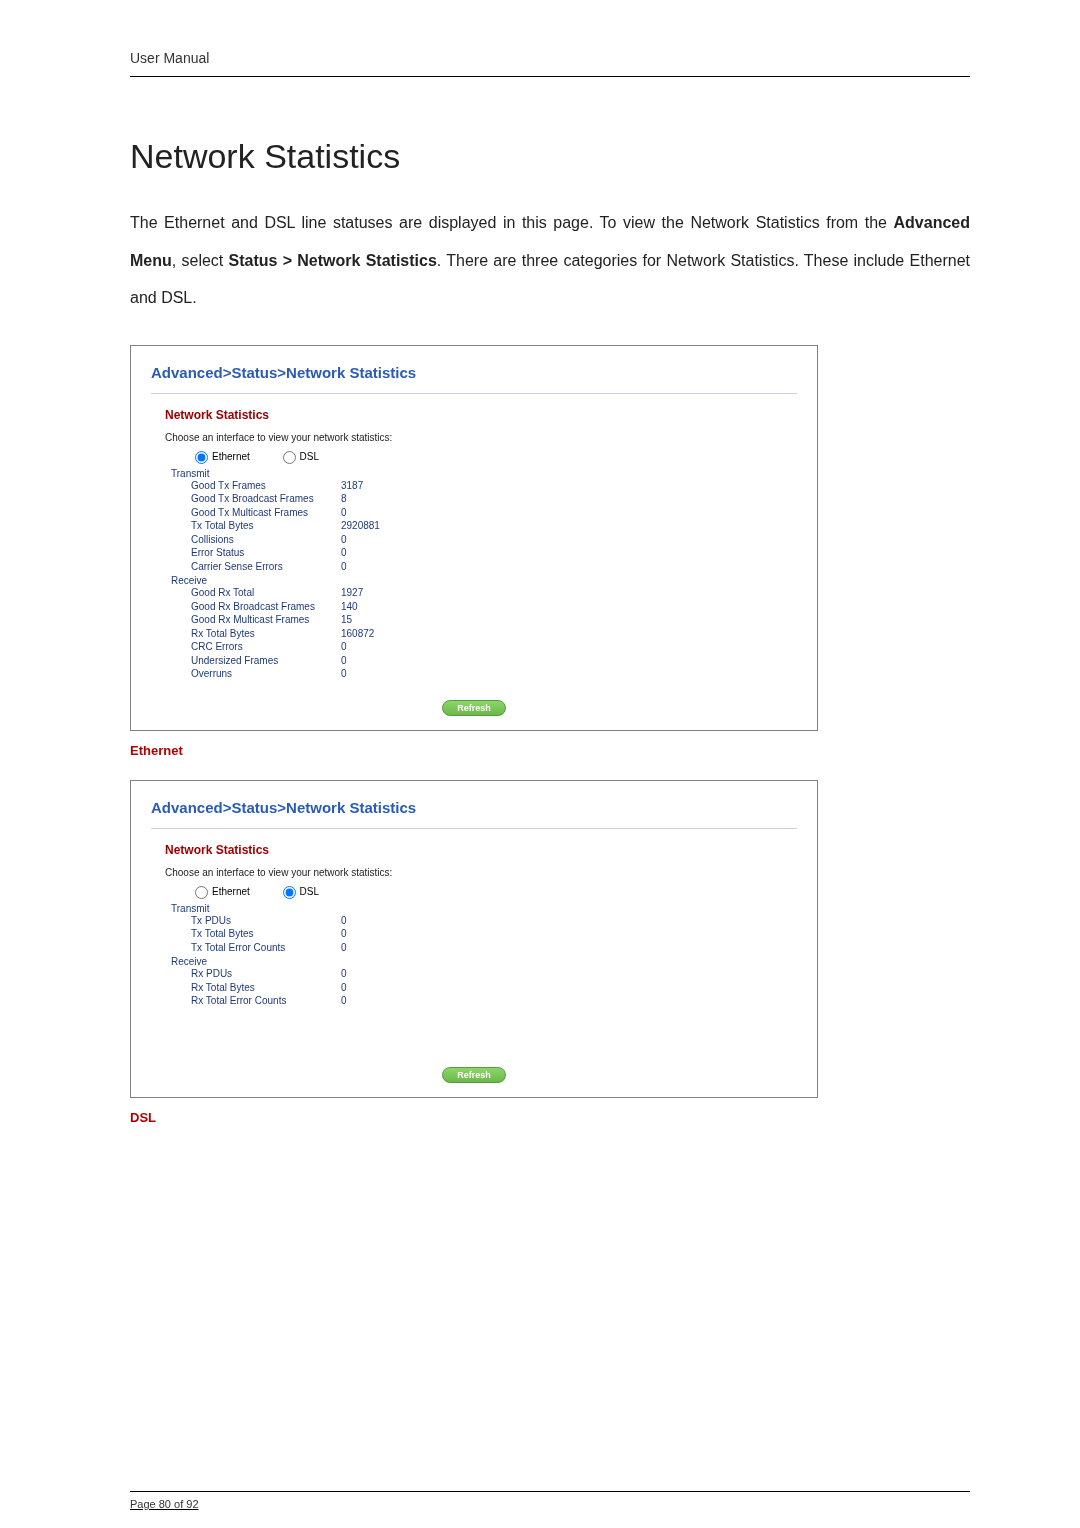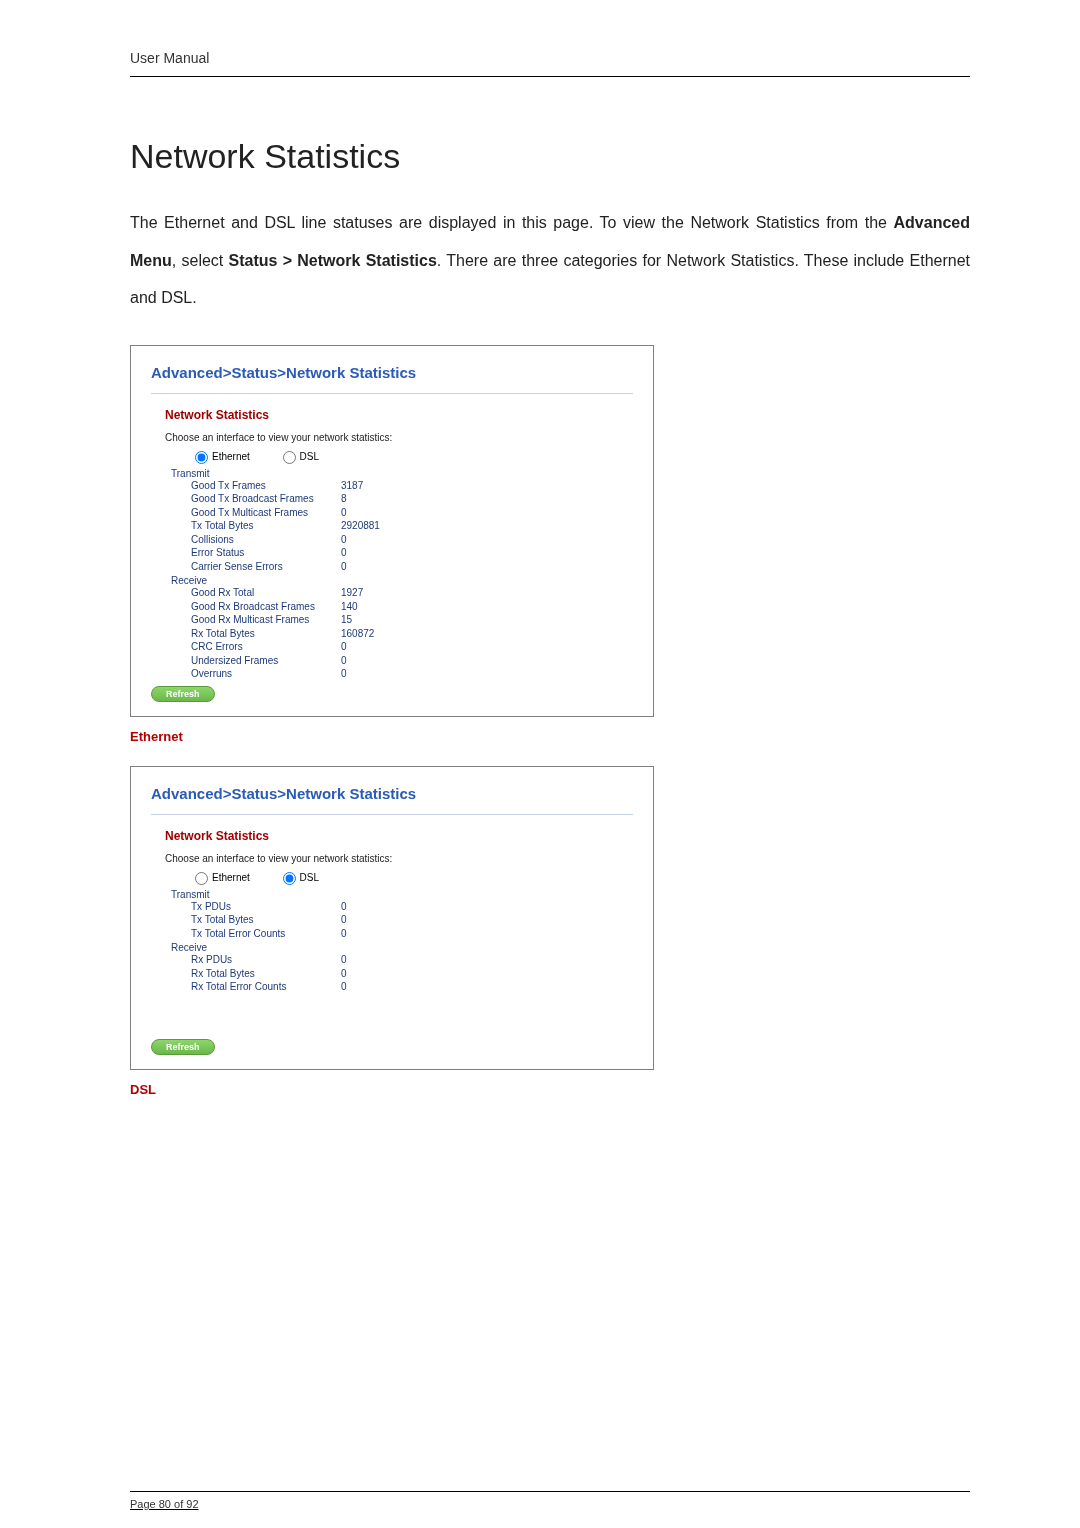--- a/index.html
+++ b/index.html
@@ -30,21 +30,21 @@
   .intro {
     font-size: 16px;
     line-height: 2.35;
     text-align: justify;
     color: #222;
     margin-bottom: 28px;
   }
   .intro b { font-weight: bold; }
   .panel {
     border: 1px solid #808080;
-    width: 524px;
+    width: 688px;
     background: #fff;
     padding: 18px 20px 14px 20px;
     position: relative;
     margin-bottom: 12px;
   }
   .panel-header {
     color: #2a5bb7;
     font-size: 15px;
     font-weight: bold;
     padding-bottom: 12px;
@@ -94,22 +94,22 @@
     background: linear-gradient(#8cd66a, #6bb84a);
     border: 1px solid #5a9a3a;
     border-radius: 10px;
     color: #fff;
     font-size: 9px;
     font-weight: bold;
     padding: 2px 14px;
     cursor: pointer;
   }
   .refresh-wrap {
-    text-align: left;
-    margin-top: 2px;
+    text-align: center;
+    margin-top: 16px;
   }
   .caption {
     color: #b00000;
     font-size: 13px;
     font-weight: bold;
     margin-top: 8px;
     margin-bottom: 22px;
   }
   .panel.tall { min-height: 300px; }
   .footer {

